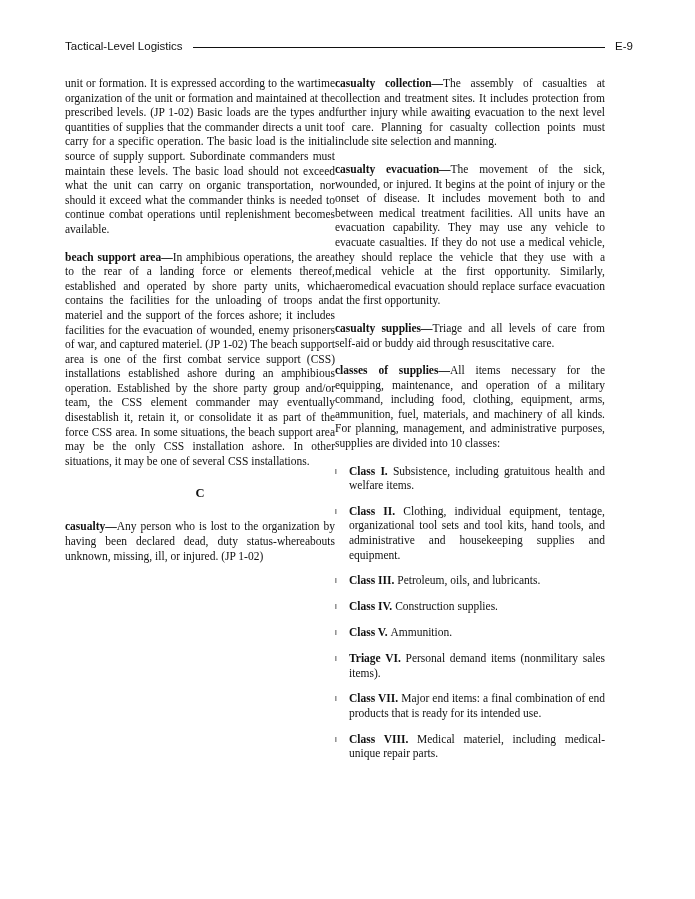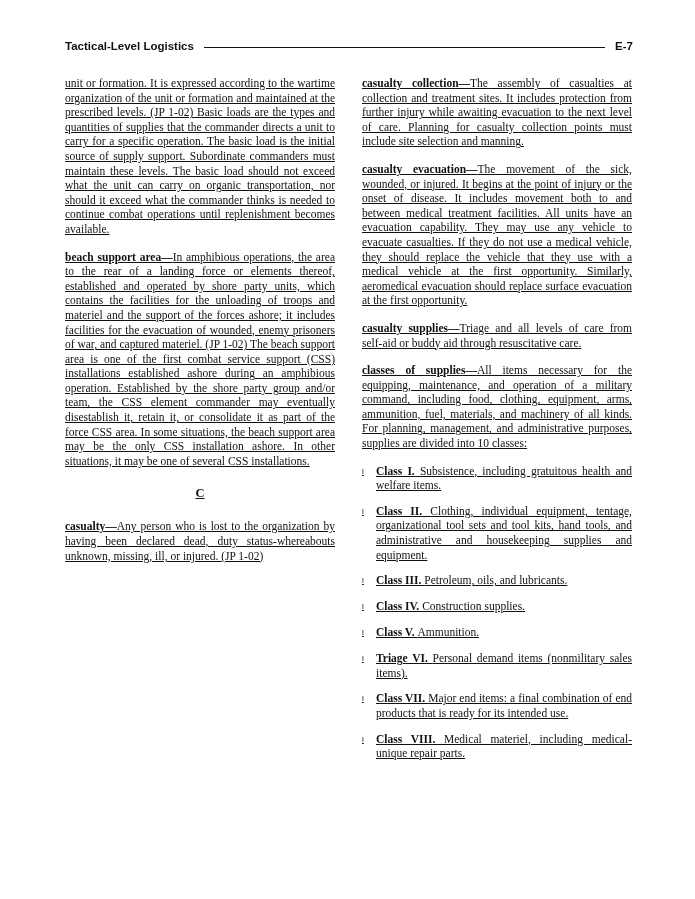--- a/index.html
+++ b/index.html
@@ -15,34 +15,32 @@
     color: #111111;
     font-family: "Liberation Serif", serif;
     box-sizing: border-box;
     padding: 40px 62px 30px 65px;
     overflow: hidden;
   }
   .header {
     display: flex;
     align-items: center;
     font-family: "Liberation Sans", sans-serif;
-    font-weight: bold;
+    font-weight: normal;
     font-size: 11.5px;
     margin-bottom: 24px;
   }
   .header-rule {
     flex: 1;
     border-top: 1.6px solid #111;
     margin: 2px 10px 0 10px;
     height: 0;
   }
   .columns {
     display: flex;
-    gap: 27px;
-    text-decoration: underline;
   }
   .col {
     width: 270px;
     flex: 0 0 270px;
   }
   .para {
     margin: 0 0 13px 0;
     font-size: 11.5px;
     line-height: 1.27;
     text-align: justify;
@@ -78,21 +76,21 @@
     text-align: justify;
   }
 </style>
 </head>
 <body>
 
 <div class="page">
   <div class="header">
     <span>Tactical-Level Logistics</span>
     <span class="header-rule"></span>
-    <span>E-7</span>
+    <span>E-9</span>
   </div>
   <div class="columns">
     <div class="col" id="left-col">
         <p class="para"><span>unit or formation. It is expressed according to the wartime organization of the unit or formation and maintained at the prescribed levels. (JP 1-02) Basic loads are the types and quantities of supplies that the commander directs a unit to carry for a specific operation. The basic load is the initial source of supply support. Subordinate commanders must maintain these levels. The basic load should not exceed what the unit can carry on organic transportation, nor should it exceed what the commander thinks is needed to continue combat operations until replenishment becomes available.</span></p>
         <p class="para"><span class="term">beach support area—</span><span>In amphibious operations, the area to the rear of a landing force or elements thereof, established and operated by shore party units, which contains the facilities for the unloading of troops and materiel and the support of the forces ashore; it includes facilities for the evacuation of wounded, enemy prisoners of war, and captured materiel. (JP 1-02) The beach support area is one of the first combat service support (CSS) installations established ashore during an amphibious operation. Established by the shore party group and/or team, the CSS element commander may eventually disestablish it, retain it, or consolidate it as part of the force CSS area. In some situations, the beach support area may be the only CSS installation ashore. In other situations, it may be one of several CSS installations.</span></p>
         <div class="section-heading">C</div>
         <p class="para"><span class="term">casualty—</span><span>Any person who is lost to the organization by having been declared dead, duty status-whereabouts unknown, missing, ill, or injured. (JP 1-02)</span></p>
       </div>
     <div class="col" id="right-col">
         <p class="para"><span class="term">casualty collection—</span><span>The assembly of casualties at collection and treatment sites. It includes protection from further injury while awaiting evacuation to the next level of care. Planning for casualty collection points must include site selection and manning.</span></p>

